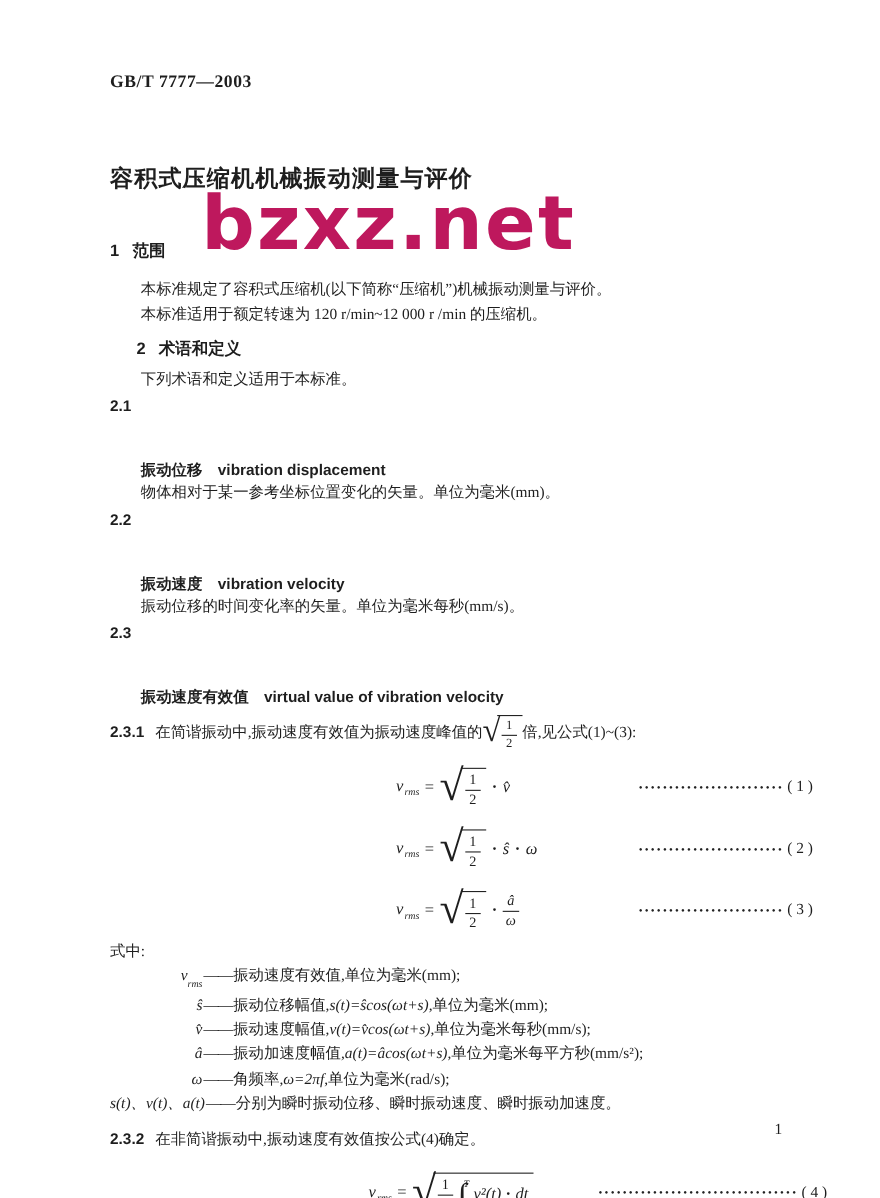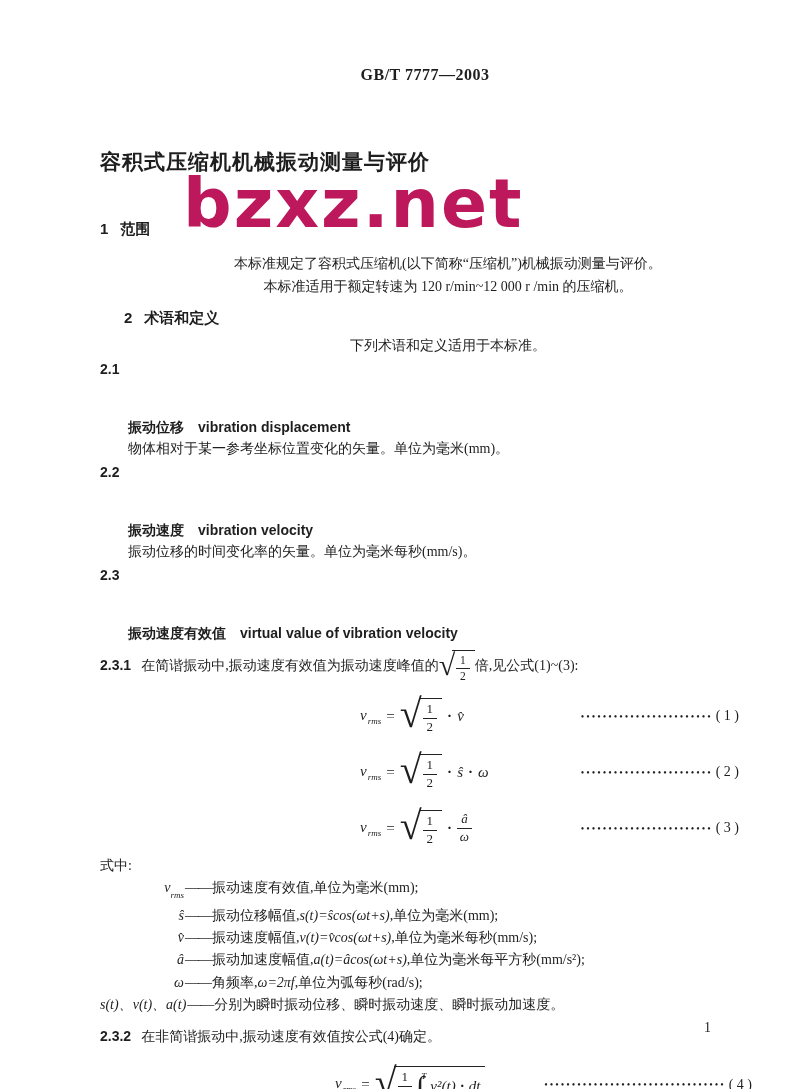--- a/index.html
+++ b/index.html
@@ -13,37 +13,37 @@
     font-size:14px;
   }
   .watermark{
     position:absolute;left:183px;top:130px;z-index:1;
     font-family:"DejaVu Sans","Liberation Sans",sans-serif;
     font-weight:bold;font-size:68px;letter-spacing:2px;
     color:#be185d;user-select:none;margin-top:34px;
   }
   .content{position:relative;z-index:2;padding:0 32px 0 100px;}
   .doc-number{
-    margin:66px 18px 0 0;text-align:center;
+    margin:66px 18px 0 0;text-align:left;
     font-weight:bold;font-size:16px;letter-spacing:0.5px;
   }
   .title{
     margin:64px 68px 0 0;
     font-family:"Liberation Sans","DejaVu Sans",sans-serif;
     font-weight:bold;font-size:21px;letter-spacing:1px;
   }
   .h-sec{
     font-family:"Liberation Sans","DejaVu Sans",sans-serif;
     font-weight:bold;font-size:15px;line-height:21px;margin:0;
   }
   .h1a{margin-top:42px;}
   .h2a{margin-top:9px;margin-left:24px;}
   .secnum{margin-right:12px;}
   p{margin:0;line-height:23px;}
-  .indent{text-indent:28px;text-align:center;}
+  .indent{text-indent:28px;}
   .gap-para{margin-top:13px;}
   .gap-intro{margin-top:6px;}
   .term-num{font-family:"Liberation Sans","DejaVu Sans",sans-serif;font-weight:bold;line-height:22px;margin-top:1px;}
   .term-line{
     font-family:"Liberation Sans","DejaVu Sans",sans-serif;
     font-weight:bold;line-height:22px;padding-left:28px;margin-top:36px;
   }
   .term-en{margin-left:14px;}
   .term-def{line-height:22px;padding-left:28px;}
   .clause{line-height:26px;margin-top:6px;}
@@ -226,21 +226,21 @@
       <span class="wdef"><span>振动速度幅值,</span><span class="wmath">v(t)=v̂cos(ωt+s)</span><span>,单位为毫米每秒(mm/s);</span></span>
     </div>
     <div class="wrow">
       <span class="wterm">â</span>
       <span class="wdash">——</span>
       <span class="wdef"><span>振动加速度幅值,</span><span class="wmath">a(t)=âcos(ωt+s)</span><span>,单位为毫米每平方秒(mm/s²);</span></span>
     </div>
     <div class="wrow">
       <span class="wterm">ω</span>
       <span class="wdash">——</span>
-      <span class="wdef"><span>角频率,</span><span class="wmath">ω=2πf</span><span>,单位为弧每秒(rad/s);</span></span>
+      <span class="wdef"><span>角频率,</span><span class="wmath">ω=2πf</span><span>,单位为毫米(rad/s);</span></span>
     </div>
     <div class="wrow">
       <span class="wterm">s(t)、v(t)、a(t)</span>
       <span class="wdash">——</span>
       <span class="wdef">分别为瞬时振动位移、瞬时振动速度、瞬时振动加速度。</span>
     </div>
 
     <p class="clause">
       <span class="cnum">2.3.2</span><span>在非简谐振动中,振动速度有效值按公式(4)确定。</span>
     </p>

